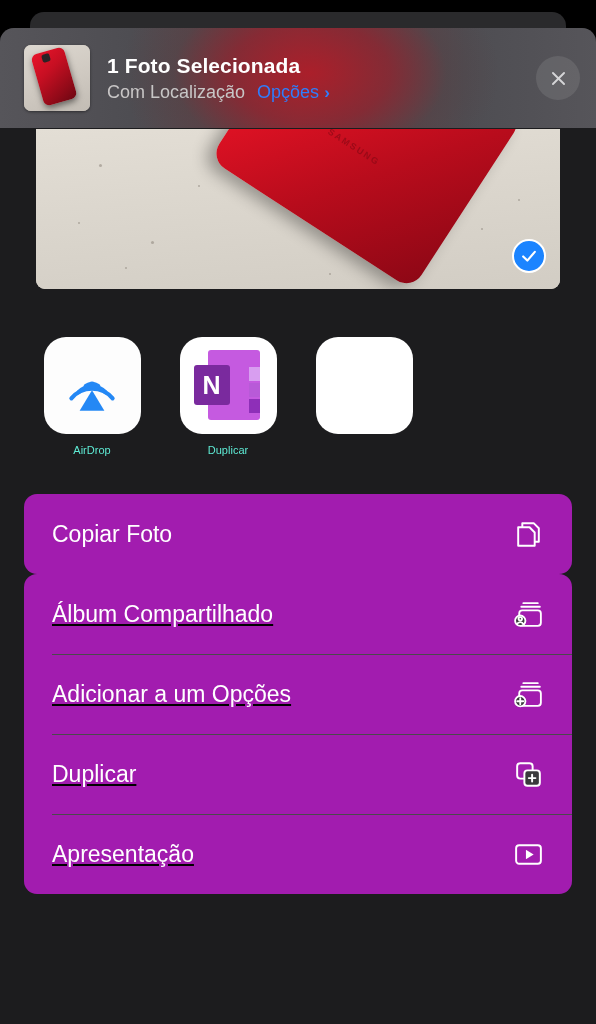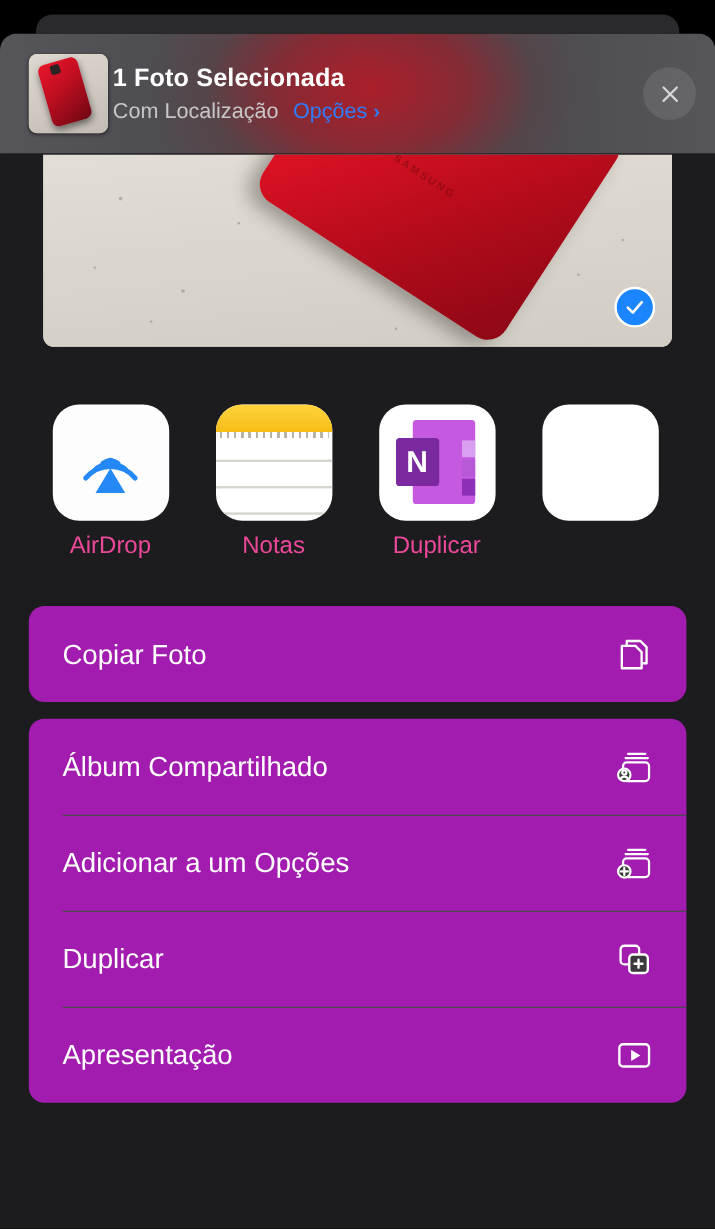--- a/index.html
+++ b/index.html
@@ -29,21 +29,21 @@
     overflow:hidden;
   }
   #header-blur-bg{
     position:absolute; inset:0;
     background:
       radial-gradient(ellipse 190px 120px at 52% 45%, rgba(176,28,40,.92) 0%, rgba(150,32,44,.70) 42%, rgba(90,55,58,.25) 72%, rgba(0,0,0,0) 100%),
       linear-gradient(90deg,#56555a 0%,#4e4d52 22%,#5b4449 40%,#6d4247 50%,#5a4449 60%,#4e4d52 78%,#56555a 100%);
   }
   #header-row{
     position:relative; display:flex; align-items:center;
-    height:100%; padding:0 16px 0 24px; gap:4px;
+    height:100%; padding:0 16px 0 24px; gap:17px;
   }
   #header-thumb{
     width:66px; height:66px; border-radius:7px; flex:none;
     overflow:hidden; position:relative; background:#cdc8c0;
     box-shadow:0 1px 3px rgba(0,0,0,.45);
   }
   #header-thumb .surface{ position:absolute; inset:0;
     background:linear-gradient(160deg,#ddd8d0 0%,#cfc9c1 55%,#c2bcb4 100%); }
   #header-thumb .phone{
     position:absolute; left:20%; top:8%; width:52%; height:80%;
@@ -104,21 +104,21 @@
   
   #app-row{
     display:flex; gap:0; padding:48px 0 0 24px; overflow:hidden;
   }
   .app-item{ width:136px; flex:none; display:flex; flex-direction:column;
     align-items:center; gap:10px; }
   .app-tile{
     width:97px; height:97px; border-radius:22px; position:relative;
     overflow:hidden; flex:none;
   }
-  .app-label{ color:#ec4899; font-size:20px; white-space:nowrap; }
+  .app-label{ color:#5eead4; font-size:11px; white-space:nowrap; }
 
   
   .tile-airdrop{ background:#fdfdfd; display:flex; align-items:center; justify-content:center; }
   .tile-airdrop svg{ width:66px; height:66px; }
   
   .tile-mail{ background:linear-gradient(180deg,#2a9cf0 0%,#1f8ae8 50%,#3fc3f7 100%);
     display:flex; align-items:center; justify-content:center; }
   .tile-mail svg{ width:58px; height:58px; }
   
   .tile-notes{ background:#fff; }
@@ -134,21 +134,21 @@
   .tile-onenote .o-tab{ position:absolute; left:14px; top:28px; width:36px; height:40px;
     background:#7a2a9e; border-radius:3px; display:flex; align-items:center; justify-content:center;
     color:#fff; font-size:25px; font-weight:bold; }
   .tile-onenote .o-sec{ position:absolute; right:17px; width:11px; height:14px; }
   
   .tile-drive{ background:#fff; display:flex; align-items:center; justify-content:center; }
 
   
   .action-group{ margin:0 24px; background:#a21caf; border-radius:13px; overflow:hidden; }
   #group-copy{ margin-top:38px; }
-  #group-main{ margin-top:14px; }
+  #group-main{ margin-top:0;text-decoration:underline; }
   .action-row{
     position:relative; height:80px; display:flex; align-items:center;
     padding:0 26px 0 28px; gap:14px;
   }
   .action-row + .action-row::before{
     content:""; position:absolute; left:28px; right:0; top:0; height:1px;
     background:#4a4a4c;
   }
   .action-label{ flex:1; color:#fff; font-size:23px; white-space:nowrap; }
   .action-icon{ width:36px; height:36px; flex:none; display:flex;
@@ -227,30 +227,20 @@
             <path d="M26 32a10 10 0 0 1 12 0"></path>
           </g>
           <circle cx="32" cy="31" r="3.4" fill="#2488f5"></circle>
           <path d="M32 36 L44 56 L20 56 Z" fill="#2488f5"></path>
         </svg>
       </div>
       <div class="app-label">AirDrop</div>
     </div>
 
 
-    <div class="app-item">
-      <div class="app-tile tile-notes">
-        <div class="n-top"></div>
-          <div class="n-perf"></div>
-        <div class="n-line" style="top:46px"></div>
-        <div class="n-line" style="top:68px"></div>
-        <div class="n-line" style="top:90px"></div>
-      </div>
-      <div class="app-label">Notas</div>
-    </div>
 
     <div class="app-item">
       <div class="app-tile tile-onenote">
         <div class="o-page"></div>
         <div class="o-sec" style="top:30px;background:#d89ef0"></div>
         <div class="o-sec" style="top:46px;background:#b85ad8"></div>
         <div class="o-sec" style="top:62px;background:#8e2fb8"></div>
         <div class="o-tab">N</div>
       </div>
       <div class="app-label">Duplicar</div>

